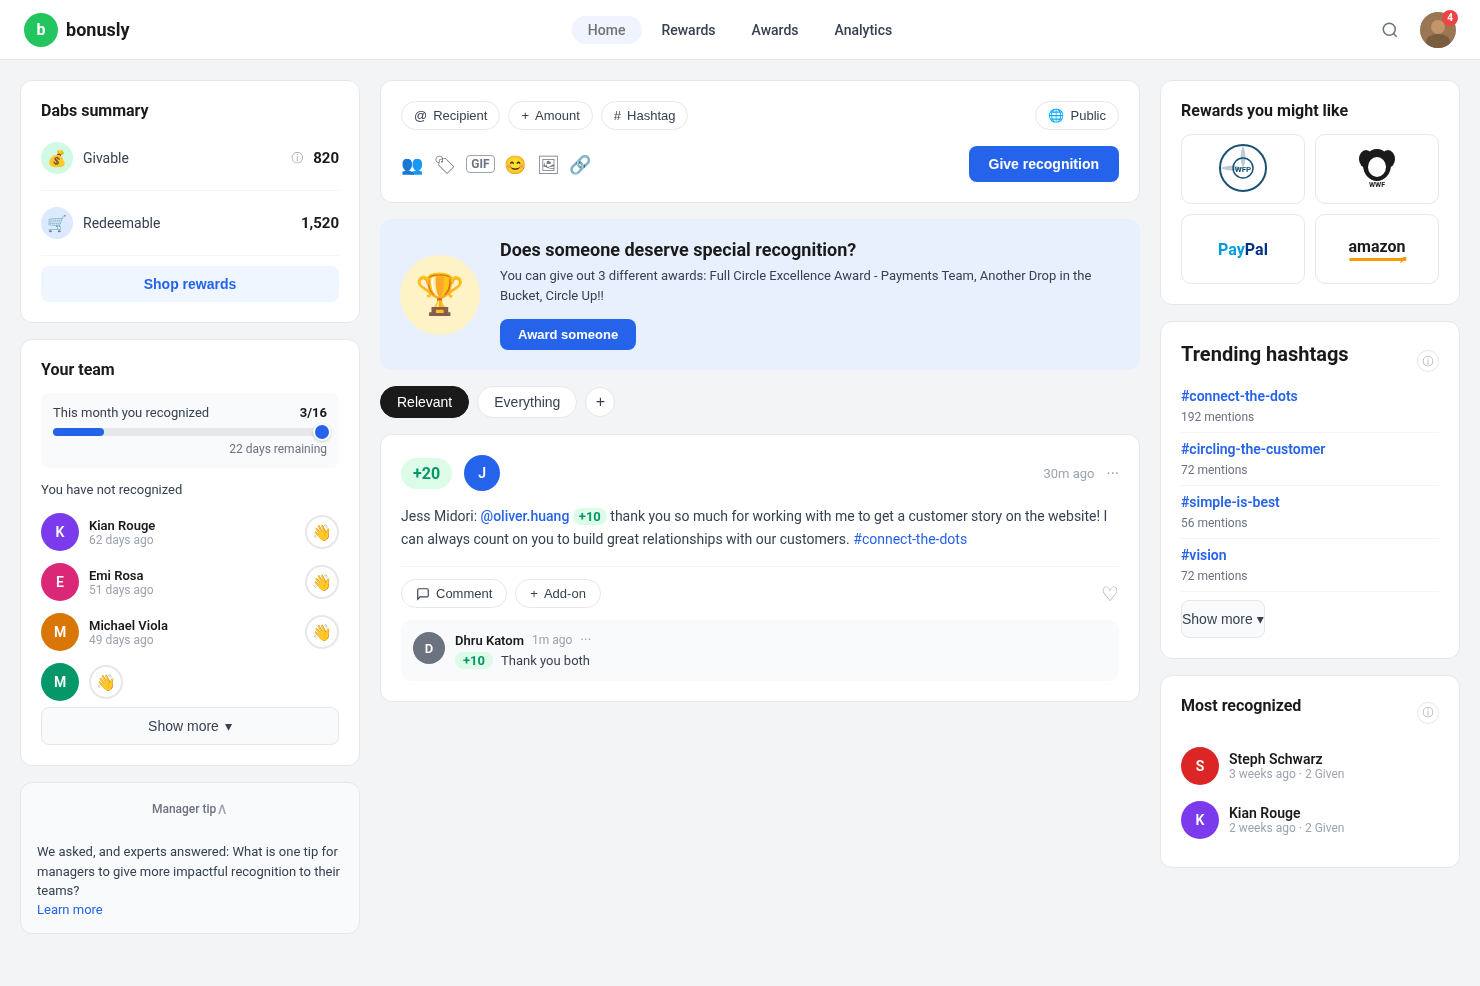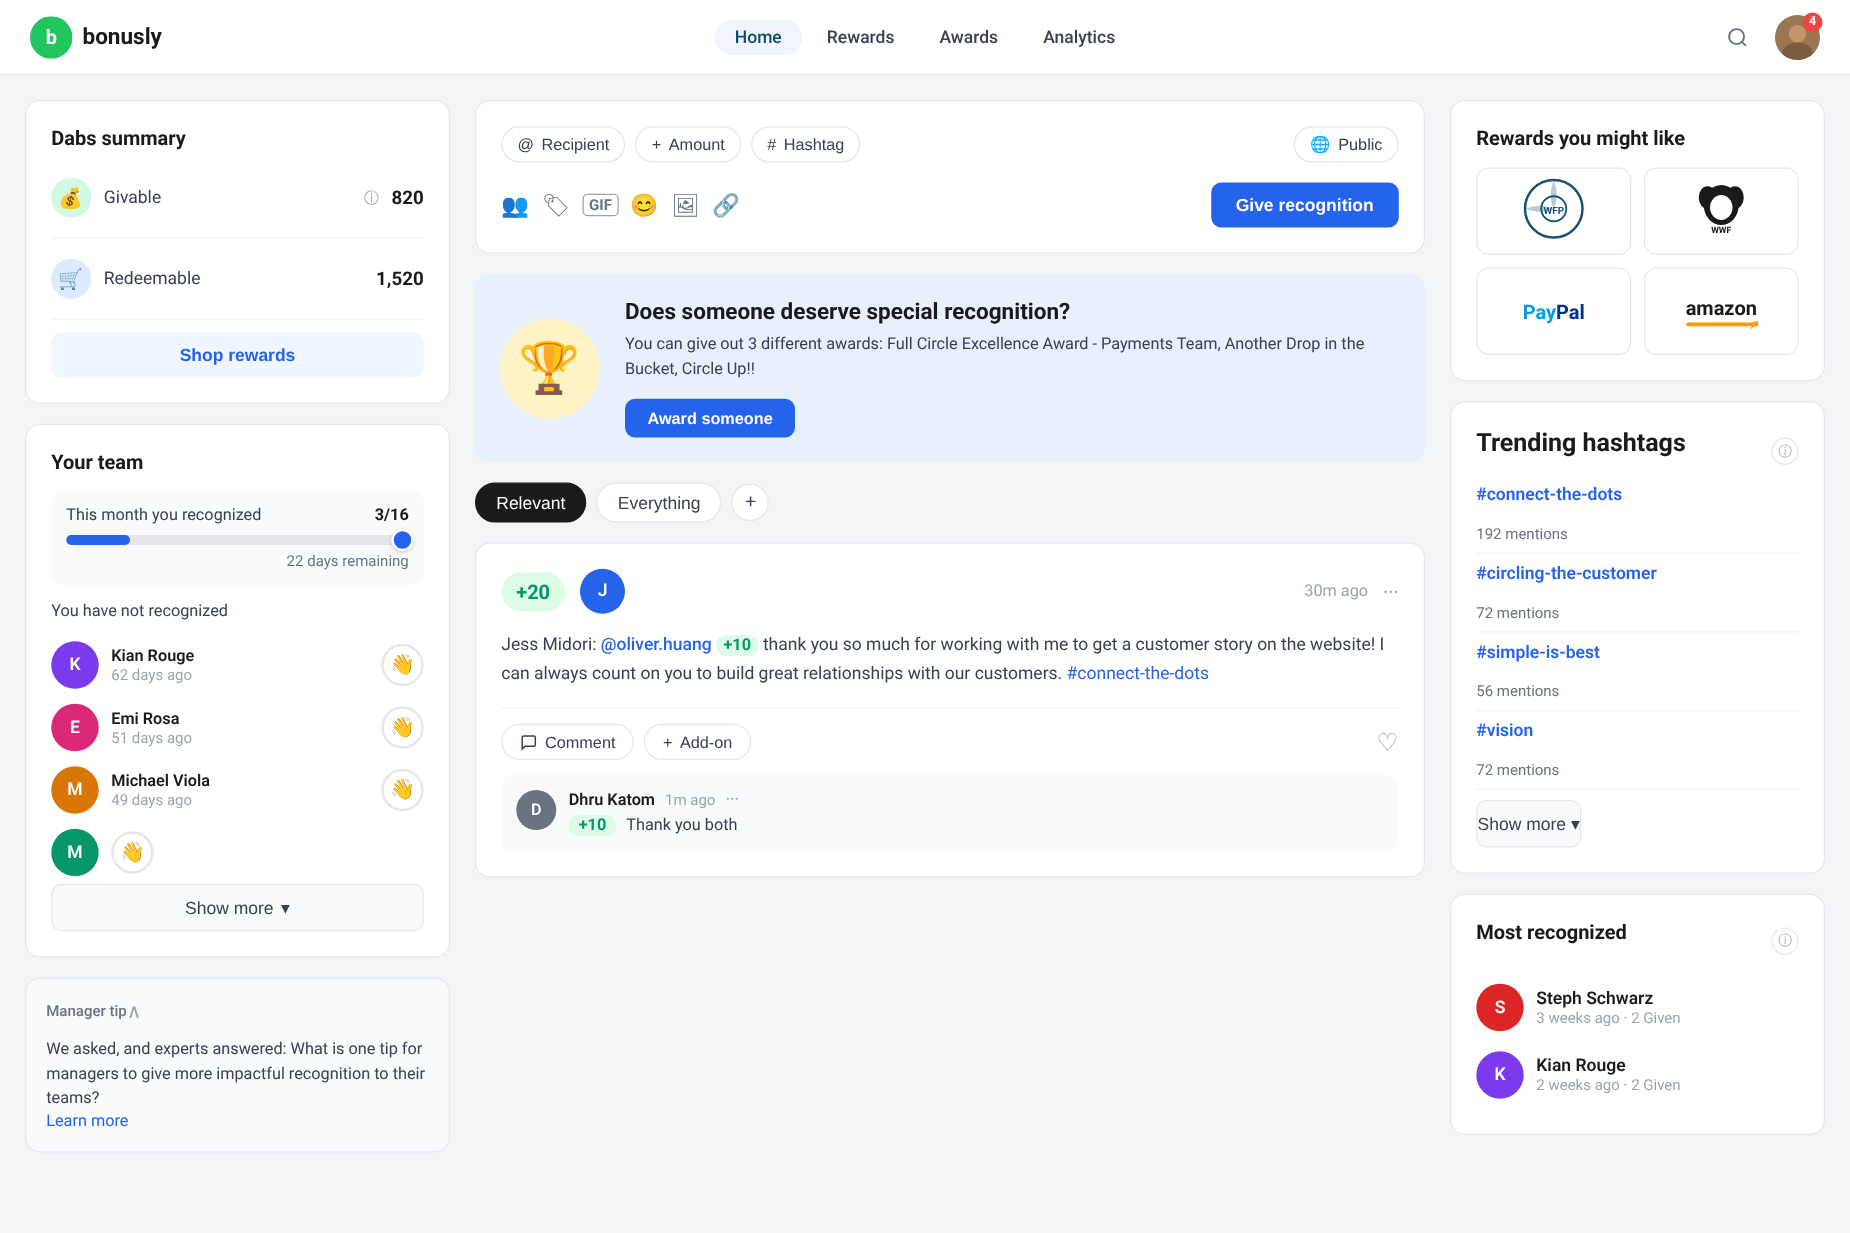--- a/index.html
+++ b/index.html
@@ -4,21 +4,21 @@
   <style>
     * { box-sizing: border-box; margin: 0; padding: 0; }
     body { font-family: -apple-system, BlinkMacSystemFont, 'Segoe UI', Roboto, sans-serif; background: #f3f4f6; color: #1a1a1a; font-size: 14px; }
 
     
     .header { background: #fff; height: 60px; display: flex; align-items: center; padding: 0 24px; border-bottom: 1px solid #e5e7eb; position: sticky; top: 0; z-index: 100; }
     .logo { display: flex; align-items: center; gap: 8px; font-weight: 700; font-size: 18px; color: #1a1a1a; margin-right: auto; }
     .logo-icon { width: 34px; height: 34px; }
     .nav { display: flex; gap: 4px; align-items: center; position: absolute; left: 50%; transform: translateX(-50%); }
     .nav-item { padding: 6px 16px; border-radius: 20px; cursor: pointer; font-size: 14px; color: #374151; font-weight: 500; }
-    .nav-item.active { background: #f0f4ff; color: #0c4a6e; }
+    .nav-item.active { background: #f0f4ff; color: #737373; }
     .header-actions { display: flex; align-items: center; gap: 12px; }
     .search-icon-btn { width: 36px; height: 36px; border-radius: 50%; border: none; background: none; cursor: pointer; display: flex; align-items: center; justify-content: center; color: #6b7280; font-size: 18px; }
     .avatar-wrapper { position: relative; }
     .avatar { width: 36px; height: 36px; border-radius: 50%; background: #9ca3af; overflow: hidden; display: flex; align-items: center; justify-content: center; }
     .avatar-badge { position: absolute; top: -2px; right: -2px; background: #ef4444; color: #fff; border-radius: 50%; width: 16px; height: 16px; font-size: 10px; display: flex; align-items: center; justify-content: center; font-weight: 700; }
 
     
     .main-layout { display: grid; grid-template-columns: 340px 1fr 300px; gap: 20px; padding: 20px 20px; max-width: 1480px; margin: 0 auto; }
 
     
@@ -50,21 +50,21 @@
     .team-member { display: flex; align-items: center; gap: 10px; padding: 6px 0; }
     .member-avatar { width: 38px; height: 38px; border-radius: 50%; background: #d1d5db; overflow: hidden; display: flex; align-items: center; justify-content: center; font-size: 14px; font-weight: 600; color: #fff; flex-shrink: 0; }
     .member-info { flex: 1; }
     .member-name { font-weight: 600; font-size: 13px; }
     .member-days { font-size: 12px; color: #9ca3af; }
     .wave-btn { width: 34px; height: 34px; border-radius: 50%; border: 2px solid #e5e7eb; background: #fff; cursor: pointer; display: flex; align-items: center; justify-content: center; font-size: 16px; }
 
     .show-more-btn { width: 100%; padding: 10px; background: #f9fafb; border: 1px solid #e5e7eb; border-radius: 8px; color: #374151; font-weight: 500; font-size: 14px; cursor: pointer; display: flex; align-items: center; justify-content: center; gap: 6px; }
 
     .manager-tip { background: #f9fafb; border-radius: 12px; padding: 16px; border: 1px solid #e5e7eb; }
-    .tip-header { display: flex; justify-content: flex-start; align-items: center; margin-bottom: 12px; }
+    .tip-header { display: flex; justify-content: center; align-items: center; margin-bottom: 24px; }
     .tip-label { font-size: 12px; color: #6b7280; font-weight: 500; }
     .tip-close { cursor: pointer; color: #9ca3af; font-size: 16px; }
     .tip-text { font-size: 13px; color: #374151; line-height: 1.5; }
     .learn-more { color: #2563eb; text-decoration: none; font-size: 13px; cursor: pointer; }
 
     
     .center-panel { display: flex; flex-direction: column; gap: 16px; }
 
     .compose-card { background: #fff; border-radius: 12px; padding: 20px; border: 1px solid #e5e7eb; }
     .compose-toolbar { display: flex; gap: 8px; margin-bottom: 16px; flex-wrap: wrap; }
@@ -120,21 +120,21 @@
     .reward-logo { font-weight: 700; font-size: 13px; text-align: center; }
     .wfp-logo { color: #1a5276; }
     .wwf-logo { color: #1a1a1a; }
     .paypal-logo { color: #003087; }
     .amazon-logo { color: #ff9900; }
 
     .hashtag-title { font-size: 20px; font-weight: 700; margin-bottom: 14px; }
     .hashtag-item { padding: 8px 0; border-bottom: 1px solid #f3f4f6; }
     .hashtag-item:last-child { border-bottom: none; }
     .hashtag-name { color: #2563eb; font-weight: 600; font-size: 14px; }
-    .hashtag-count { color: #6b7280; font-size: 12px; margin-top: 16px; }
+    .hashtag-count { color: #6b7280; font-size: 12px; margin-top: 6px; }
     .show-more-right { display: flex; align-items: center; gap: 4px; color: #374151; font-size: 14px; cursor: pointer; padding: 10px 0; font-weight: 500; background: #f9fafb; border: 1px solid #e5e7eb; border-radius: 8px; justify-content: center; margin-top: 8px; }
 
     .recognized-title { font-size: 16px; font-weight: 700; margin-bottom: 14px; }
     .recognized-item { display: flex; align-items: center; gap: 10px; padding: 8px 0; }
     .recognized-avatar { width: 38px; height: 38px; border-radius: 50%; background: #d1d5db; flex-shrink: 0; overflow: hidden; }
     .recognized-info { flex: 1; }
     .recognized-name { font-weight: 600; font-size: 14px; }
     .recognized-meta { font-size: 12px; color: #9ca3af; }
     .info-btn { width: 22px; height: 22px; border-radius: 50%; border: 1px solid #e5e7eb; background: #fff; cursor: pointer; display: flex; align-items: center; justify-content: center; color: #9ca3af; font-size: 11px; }
 

